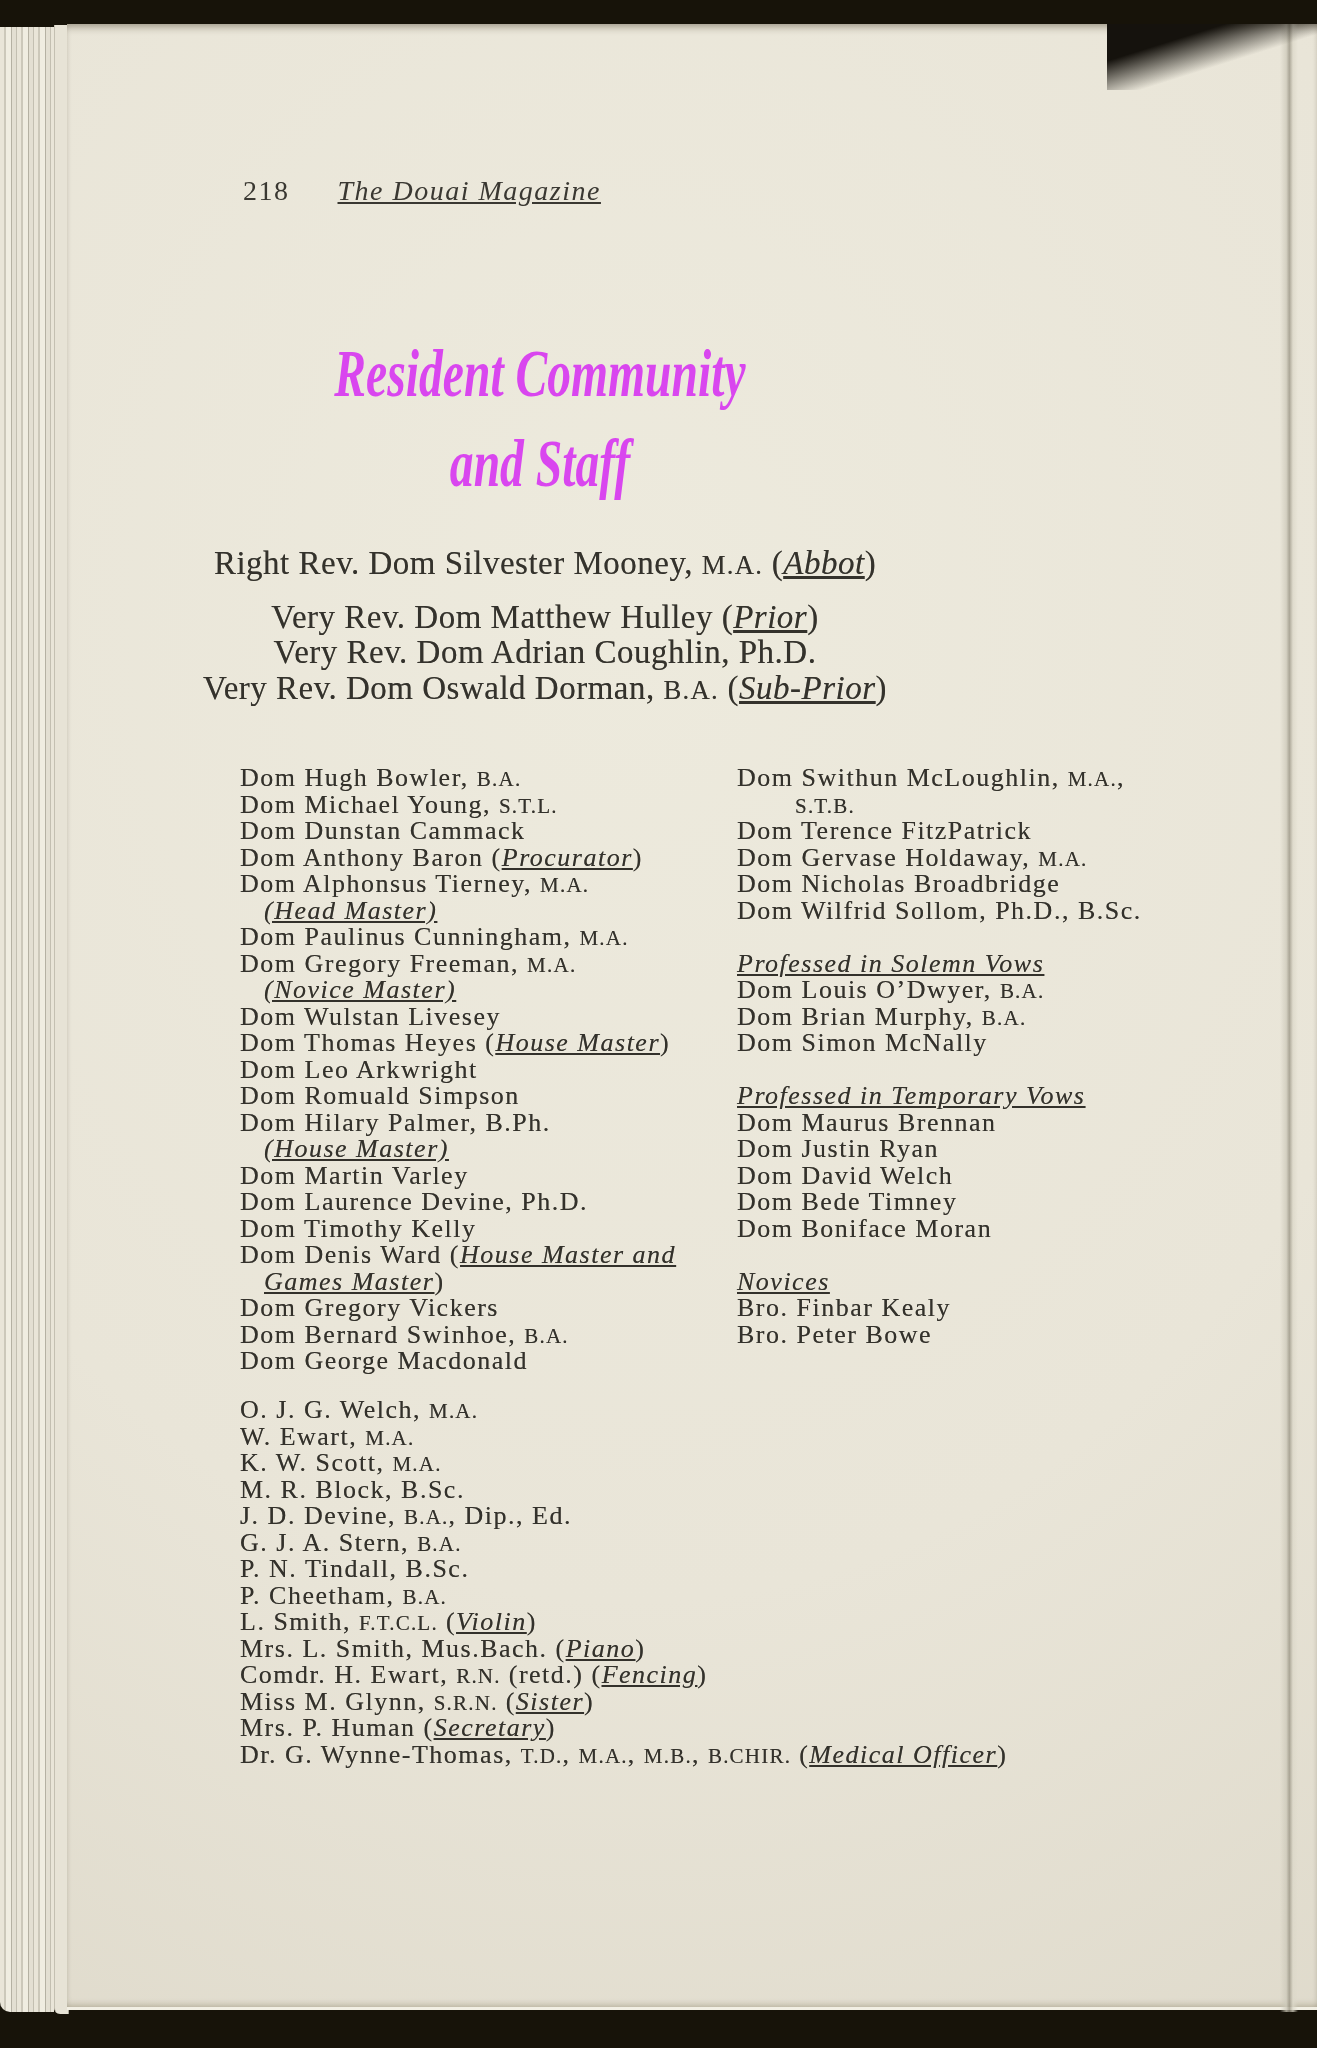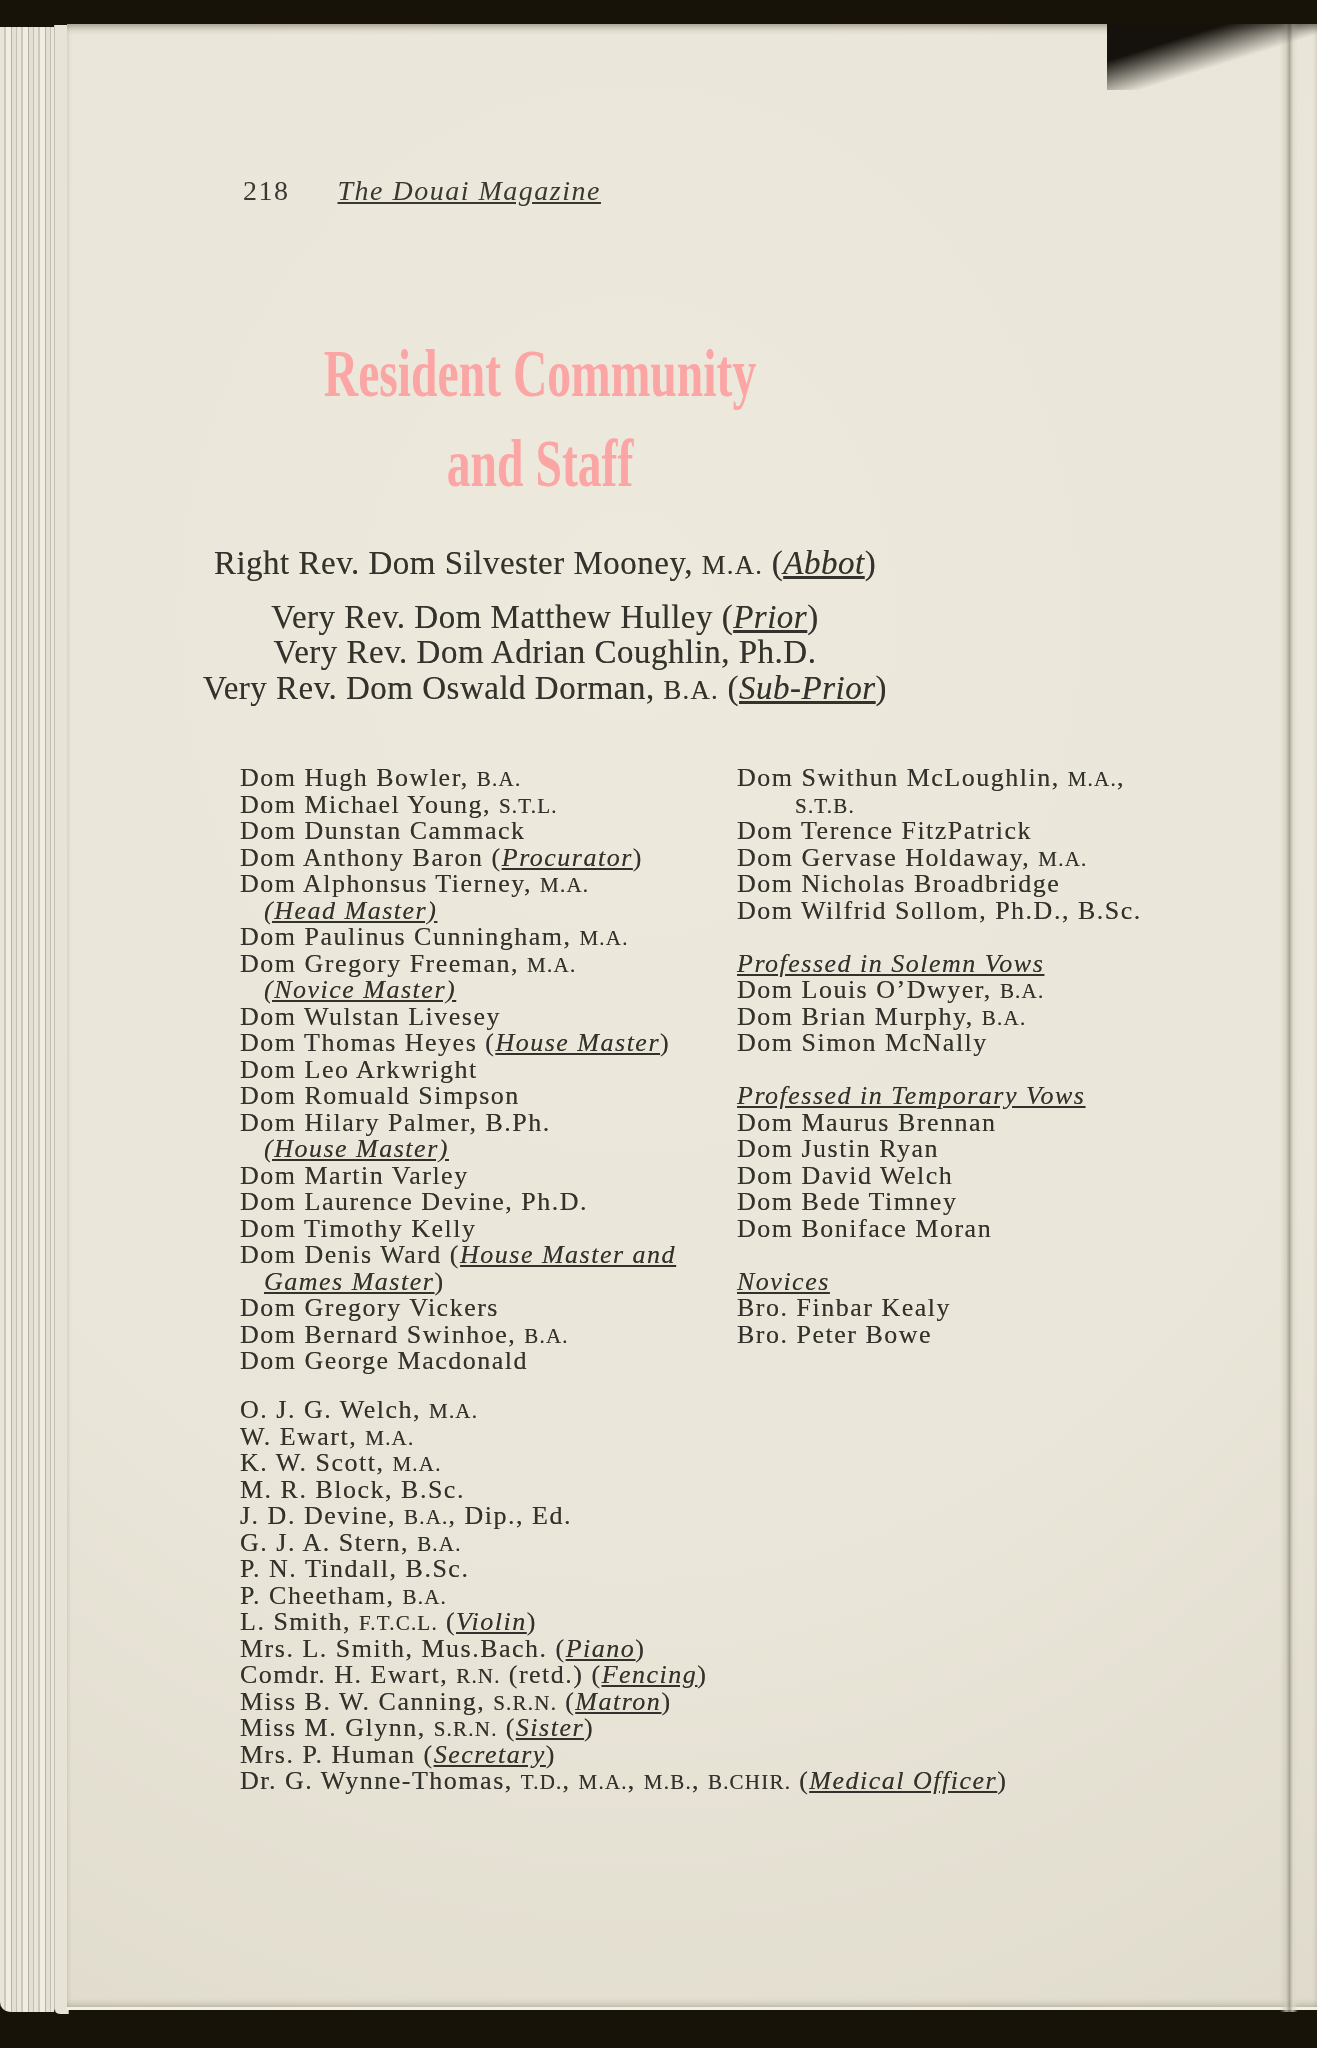--- a/index.html
+++ b/index.html
@@ -49,21 +49,21 @@
   .content div,.content span{white-space:nowrap;}
   .running-header{
     position:absolute;left:243px;top:176px;
     font-size:28px;line-height:30px;letter-spacing:1.5px;color:#3a3832;
   }
   .running-header .mag{margin-left:48px;}
   .it{font-style:italic;text-decoration:underline;}
   .sc{font-size:.81em;letter-spacing:1.2px;}
   .title{
     position:absolute;left:0;top:328px;width:1080px;
-    text-align:center;font-weight:bold;color:#fca5a5;
+    text-align:center;font-weight:bold;color:#d946ef;font-style:italic;
   }
   .title .tline{
     font-size:68px;line-height:90px;letter-spacing:0;
     transform:scaleX(.70);transform-origin:50% 50%;
   }
   .dignitaries{
     position:absolute;left:10px;top:546px;width:1070px;
     text-align:center;font-size:33px;letter-spacing:.5px;color:#34322c;
   }
   .dignitaries .line{height:35.5px;line-height:35.5px;}
@@ -158,19 +158,18 @@
         <div class="line"><span>W. Ewart, </span><span class="sc">M.A.</span></div>
         <div class="line"><span>K. W. Scott, </span><span class="sc">M.A.</span></div>
         <div class="line"><span>M. R. Block, B.Sc.</span></div>
         <div class="line"><span>J. D. Devine, </span><span class="sc">B.A.</span><span>, Dip., Ed.</span></div>
         <div class="line"><span>G. J. A. Stern, </span><span class="sc">B.A.</span></div>
         <div class="line"><span>P. N. Tindall, B.Sc.</span></div>
         <div class="line"><span>P. Cheetham, </span><span class="sc">B.A.</span></div>
         <div class="line"><span>L. Smith, </span><span class="sc">F.T.C.L.</span><span> (</span><span class="it">Violin</span><span>)</span></div>
         <div class="line"><span>Mrs. L. Smith, Mus.Bach. (</span><span class="it">Piano</span><span>)</span></div>
         <div class="line"><span>Comdr. H. Ewart, </span><span class="sc">R.N.</span><span> (retd.) (</span><span class="it">Fencing</span><span>)</span></div>
-        <div class="line"><span>Miss B. W. Canning, </span><span class="sc">S.R.N.</span><span> (</span><span class="it">Matron</span><span>)</span></div>
         <div class="line"><span>Miss M. Glynn, </span><span class="sc">S.R.N.</span><span> (</span><span class="it">Sister</span><span>)</span></div>
         <div class="line"><span>Mrs. P. Human (</span><span class="it">Secretary</span><span>)</span></div>
         <div class="line"><span>Dr. G. Wynne-Thomas, </span><span class="sc">T.D.</span><span>, </span><span class="sc">M.A.</span><span>, </span><span class="sc">M.B.</span><span>, </span><span class="sc">B.CHIR.</span><span> (</span><span class="it">Medical Officer</span><span>)</span></div>
       </div>
   </div>
 </div>
 
 </body></html>

